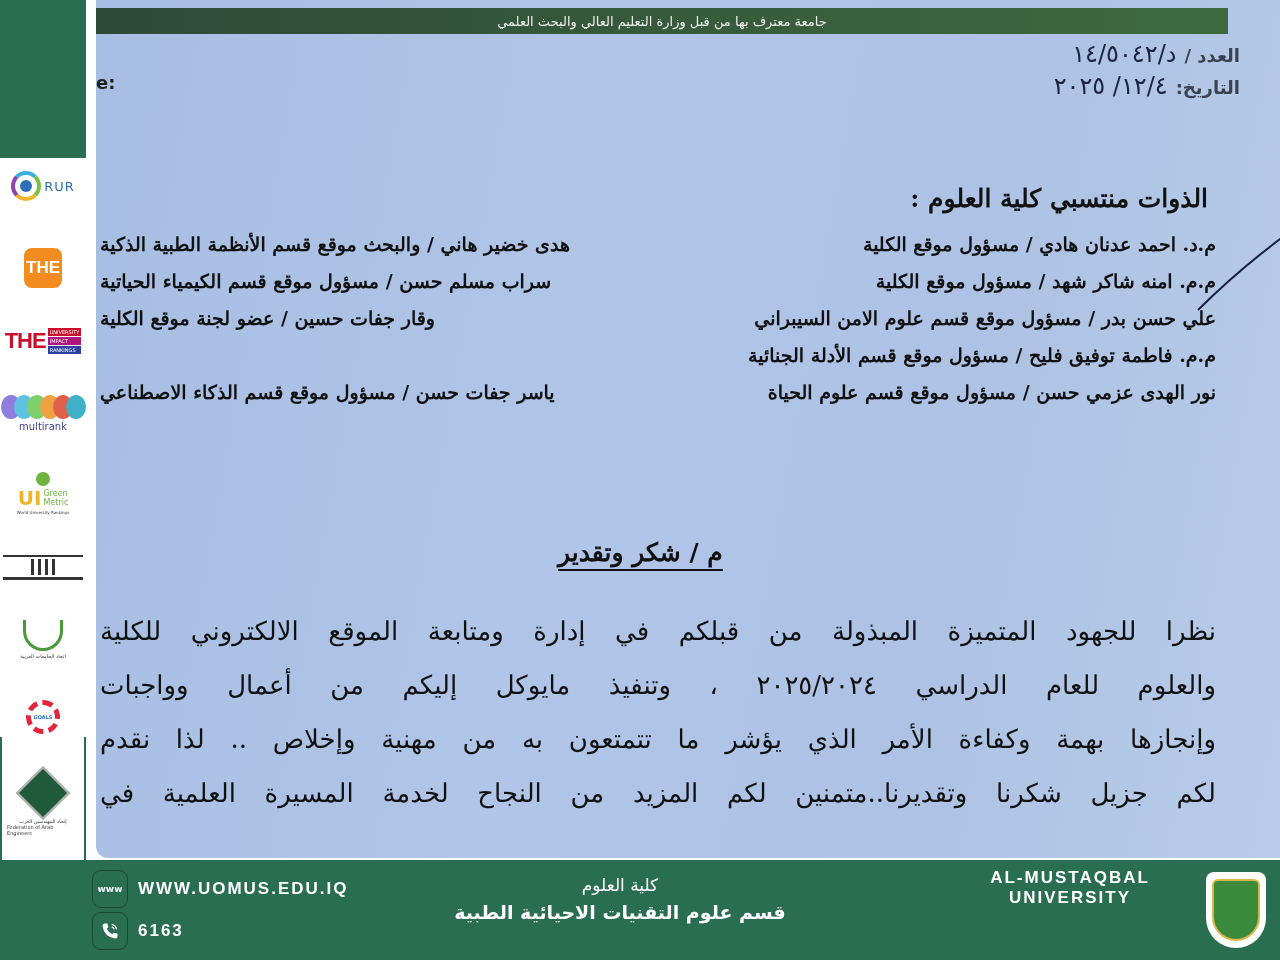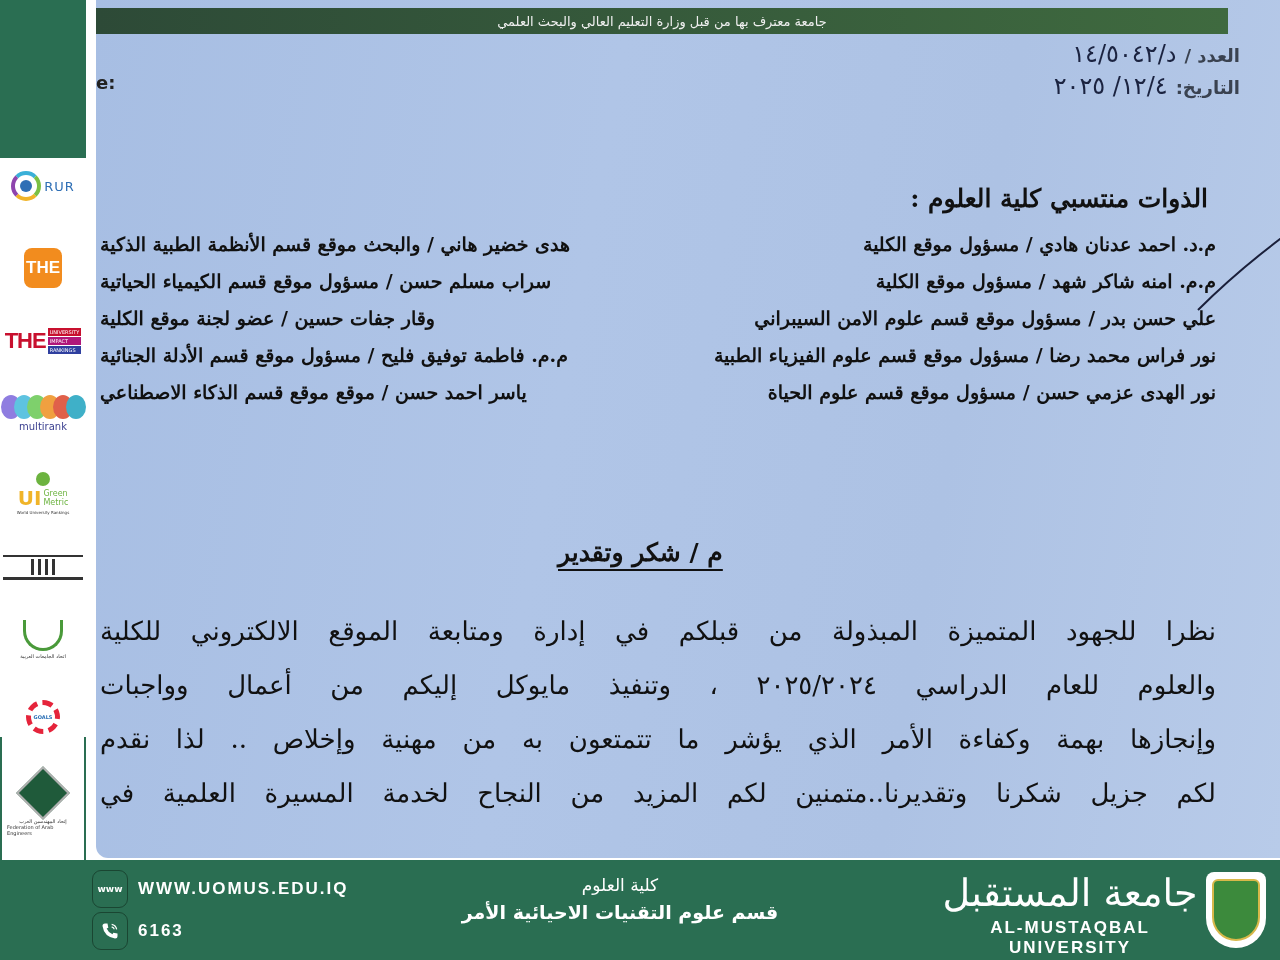--- a/index.html
+++ b/index.html
@@ -206,26 +206,25 @@
       </div>
       <div class="rec-row">
         <span class="rec-cell">م.م. امنه شاكر شهد / مسؤول موقع الكلية</span>
         <span class="rec-cell">سراب مسلم حسن / مسؤول موقع قسم الكيمياء الحياتية</span>
       </div>
       <div class="rec-row">
         <span class="rec-cell">علي حسن بدر / مسؤول موقع قسم علوم الامن السيبراني</span>
         <span class="rec-cell">وقار جفات حسين / عضو لجنة موقع الكلية</span>
       </div>
       <div class="rec-row">
-        <span class="rec-cell">نور فراس محمد رضا / مسؤول موقع قسم علوم الفيزياء الطبية</span>
         <span class="rec-cell">م.م. فاطمة توفيق فليح / مسؤول موقع قسم الأدلة الجنائية</span>
       </div>
       <div class="rec-row">
         <span class="rec-cell">نور الهدى عزمي حسن / مسؤول موقع قسم علوم الحياة</span>
-        <span class="rec-cell">ياسر احمد حسن / موقع موقع قسم الذكاء الاصطناعي</span>
+        <span class="rec-cell">ياسر جفات حسن / مسؤول موقع قسم الذكاء الاصطناعي</span>
       </div>
     </div>
 
     <div class="subject">م / شكر وتقدير</div>
 
     <div class="body-text">
       <span class="body-line">نظرا للجهود المتميزة المبذولة من قبلكم في إدارة ومتابعة الموقع الالكتروني للكلية</span>
       <span class="body-line">والعلوم للعام الدراسي ٢٠٢٥/٢٠٢٤ ، وتنفيذ مايوكل إليكم من أعمال وواجبات</span>
       <span class="body-line">وإنجازها بهمة وكفاءة الأمر الذي يؤشر ما تتمتعون به من مهنية وإخلاص .. لذا نقدم</span>
       <span class="body-line">لكم جزيل شكرنا وتقديرنا..متمنين لكم المزيد من النجاح لخدمة المسيرة العلمية في</span>
@@ -246,23 +245,22 @@
             <path d="M14 4 Q19 5 20 10" stroke="#fff" stroke-width="1.5" fill="none"></path>
             <path d="M14 7 Q17 8 17 10" stroke="#fff" stroke-width="1.5" fill="none"></path>
           </svg>
       </div>
       <span class="contact-text">6163</span>
     </div>
   </div>
 
   <div class="center-title">
     <div class="ct2">كلية العلوم</div>
-    <div class="ct3">قسم علوم التقنيات الاحيائية الأمر</div>
+    <div class="ct3">قسم علوم التقنيات الاحيائية الطبية</div>
   </div>
 
   <div class="brand">
-    <div class="brand-ar">جامعة المستقبل</div>
     <div class="brand-en">AL-MUSTAQBAL UNIVERSITY</div>
   </div>
   <div class="crest">
     <div class="crest-inner"></div>
   </div>
 </div>
 
 </body></html>

